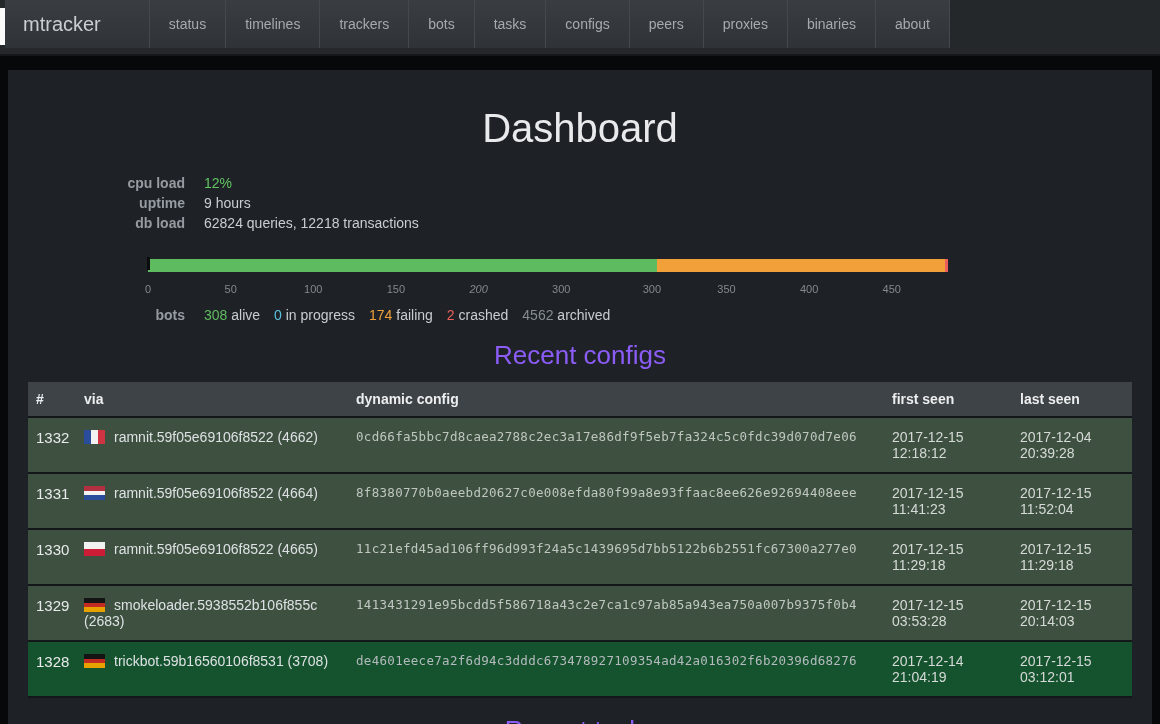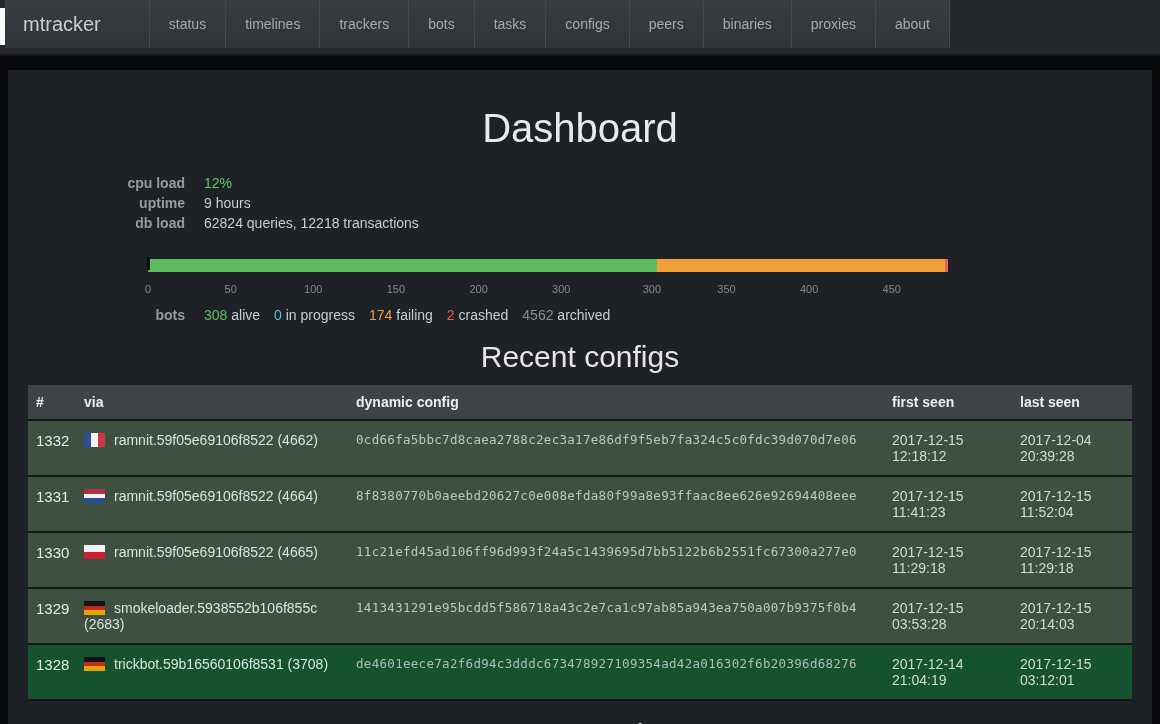--- a/index.html
+++ b/index.html
@@ -31,21 +31,21 @@
   .ticks { position:relative; height:15px; margin-top:11px; font-size:11px; color:#82888e; }
   .tick { position:absolute; transform:translateX(-50%); }
 
   .bots-row { display:flex; margin-top:9px; font-size:14px; }
   .bots-label { width:177px; text-align:right; font-weight:bold; color:#959ba1; flex:none; }
   .bots-values { margin-left:19px; }
   .legend-item { margin-right:14px; }
   .legend-name { color:#c9cdd1; }
 
   
-  .section-title { text-align:center; font-size:30px; font-weight:500; color:#e5e5e5; margin:17px 4px 11px; }
+  .section-title { text-align:center; font-size:26px; font-weight:500; color:#8b5cf6; margin:17px 4px 11px; }
   table { margin:0 20px; width:1104px; border-collapse:collapse; font-size:14px; table-layout:fixed; }
   th { background:#3e4347; color:#eceef0; text-align:left; font-weight:bold; padding:9px 8px; }
   td { padding:11px 8px; vertical-align:top; border-top:2px solid #141719; }
   tr:last-child td { border-bottom:2px solid #141719; }
   tr.success td { background:#3e5140; }
   tr.plain td { background:#14532d; }
   .col-id{width:48px;} .col-via{width:272px;} .col-config{width:536px;} .col-first{width:128px;} .col-last{width:120px;}
   .cell-id { font-weight:normal; color:#e8eaec; font-size:15px; }
   .cell-config { font-family:"DejaVu Sans Mono",monospace; font-size:12.5px; color:#bfc6c0; letter-spacing:.3px; }
   tr.plain .cell-config { color:#b4babe; }
@@ -80,24 +80,24 @@
         <li>
           <a class="nav-link">tasks</a>
         </li>
         <li>
           <a class="nav-link">configs</a>
         </li>
         <li>
           <a class="nav-link">peers</a>
         </li>
         <li>
+          <a class="nav-link">proxies</a>
+        </li>
+        <li>
           <a class="nav-link">binaries</a>
-        </li>
-        <li>
-          <a class="nav-link">proxies</a>
         </li>
         <li>
           <a class="nav-link">about</a>
         </li>
       </ul>
   </div>
 </nav>
 
 <main class="panel">
 
@@ -124,21 +124,21 @@
     <div style="width: 63.6364%; background: rgb(95, 187, 95);"></div>
         <div style="width: 0%; background: rgb(91, 192, 222);"></div>
         <div style="width: 35.9504%; background: rgb(242, 161, 58);"></div>
         <div style="width: 0.413223%; background: rgb(238, 95, 91);"></div>
       </div>
     <div class="ticks">
         <span class="tick" style="left: 0%;">0</span>
         <span class="tick" style="left: 10.3306%;">50</span>
         <span class="tick" style="left: 20.6612%;">100</span>
         <span class="tick" style="left: 30.9917%;">150</span>
-        <span class="tick" style="left: 41.3223%;">200</span>
+        <span class="tick" style="left: 41.3223%; font-style: italic;">200</span>
         <span class="tick" style="left: 51.6529%;">300</span>
         <span class="tick" style="left: 61.9835%; margin-left: 8px;">300</span>
         <span class="tick" style="left: 72.314%;">350</span>
         <span class="tick" style="left: 82.6446%;">400</span>
         <span class="tick" style="left: 92.9752%;">450</span>
       </div>
   </div>
 
   <div class="bots-row">
     <div class="bots-label">bots</div>

